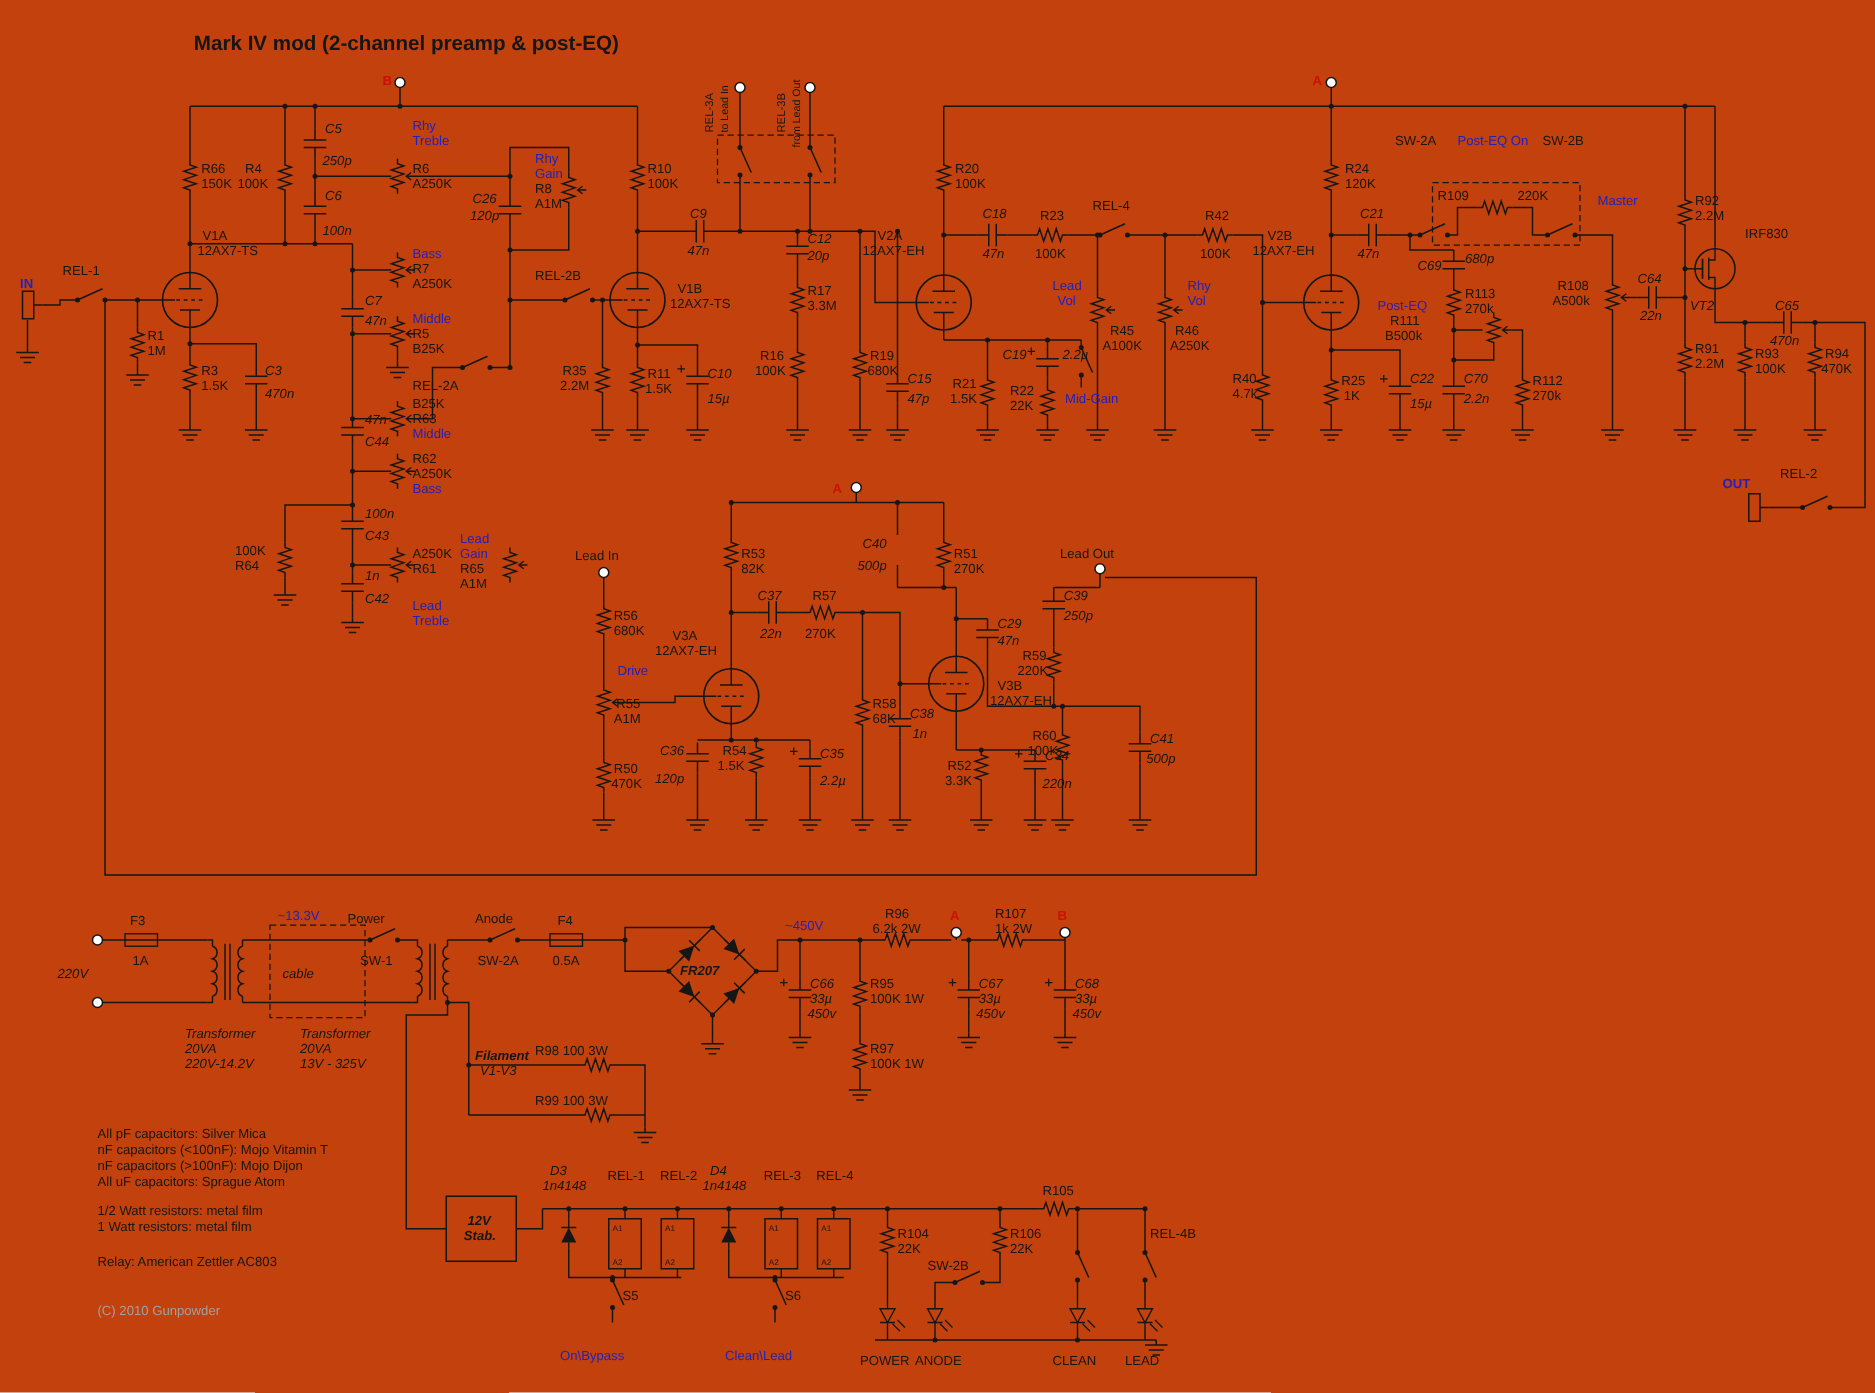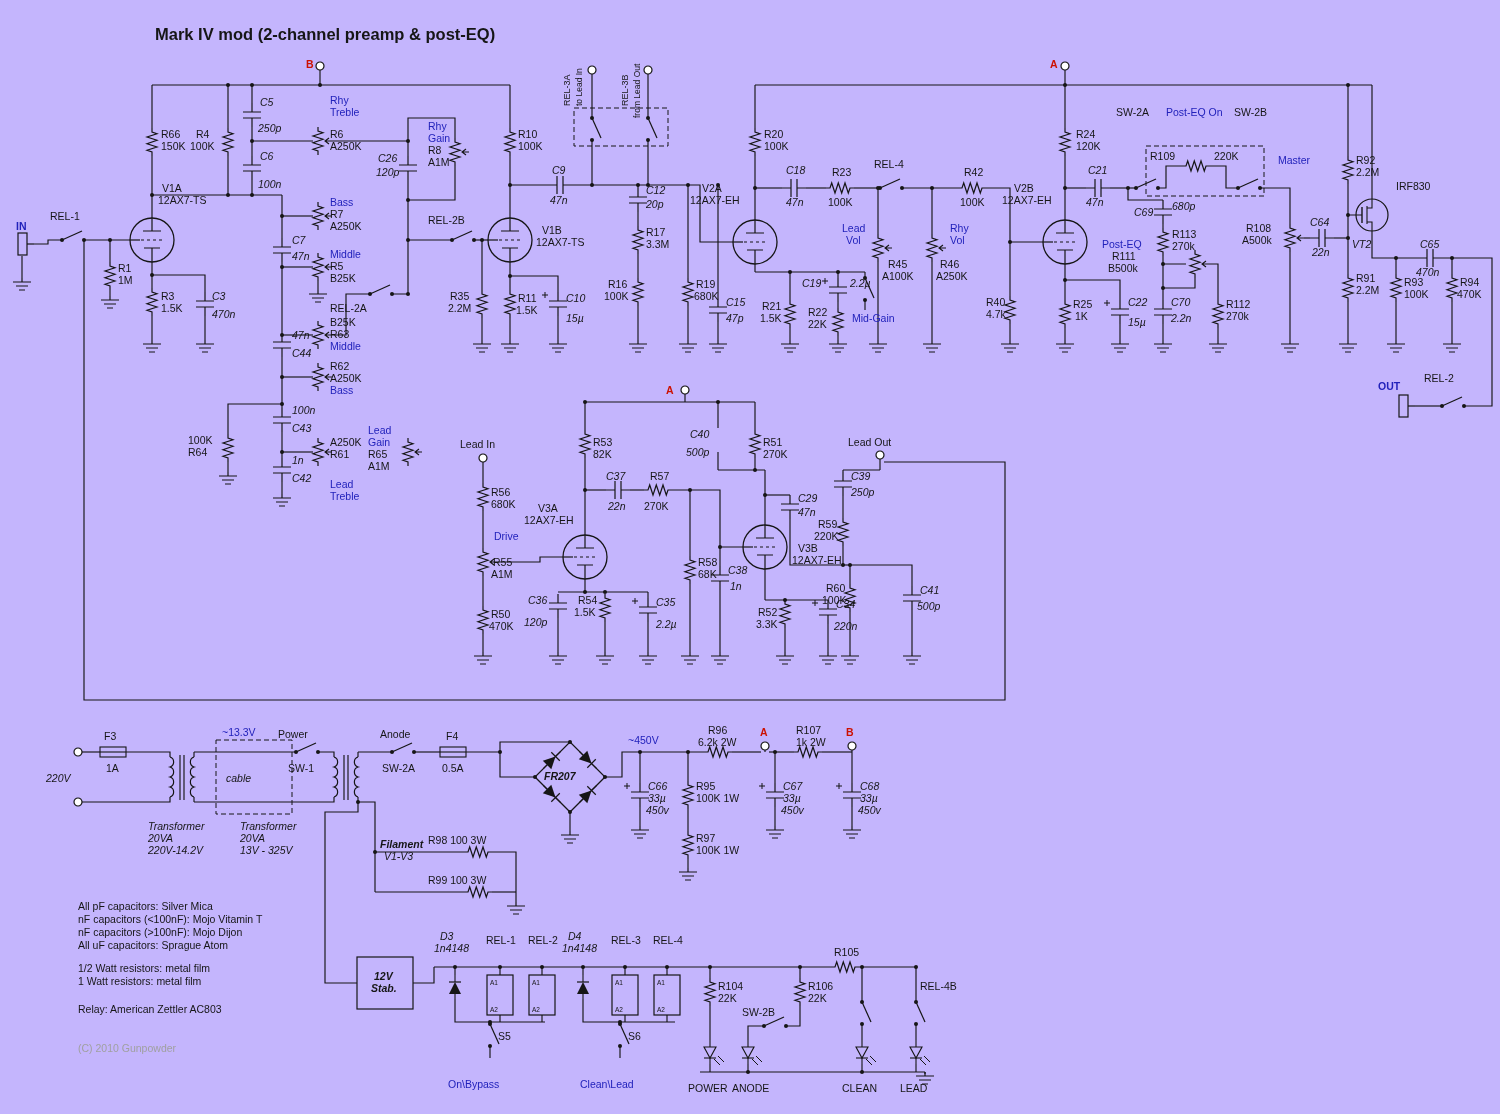--- a/index.html
+++ b/index.html
@@ -1,16 +1,16 @@
 <!DOCTYPE html>
 <html><head>
 <meta charset="utf-8">
 <style>
   html,body{margin:0;padding:0;background:#f4f4f4;}
-  .stage{width:1500px;height:1114px;background:#c4b5fd;position:relative;margin:0 auto;}
+  .stage{width:1500px;height:1114px;background:#c2410c;position:relative;margin:0 auto;}
   svg{display:block;}
   text{font-family:"Liberation Sans","DejaVu Sans",sans-serif;}
 </style>
 </head>
 <body>
 
 <div class="stage">
   <svg id="schematic" viewBox="0 0 1500 1114" width="1500" height="1114" xmlns="http://www.w3.org/2000/svg">
     <defs>
       <g id="sym-res">

